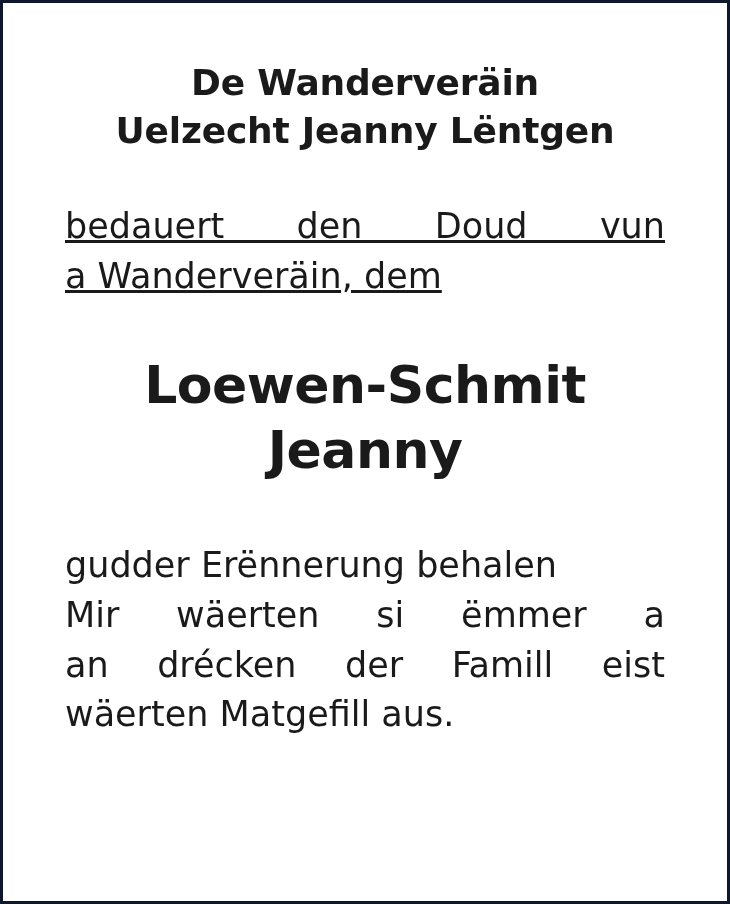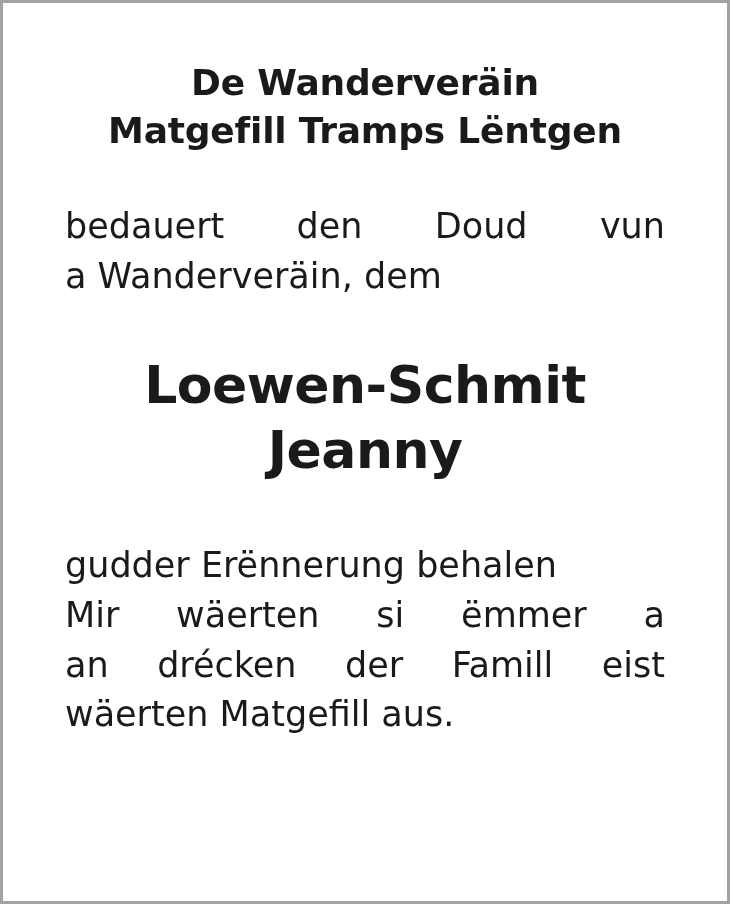--- a/index.html
+++ b/index.html
@@ -12,21 +12,21 @@
     height: 904px;
     font-family: "DejaVu Sans", sans-serif;
     color: #1a1a1a;
     -webkit-font-smoothing: antialiased;
   }
   .notice {
     box-sizing: border-box;
     width: 730px;
     height: 904px;
     background: #ffffff;
-    border: 3px solid #a3a3a3;
+    border: 3px solid #0f172a;
     padding: 56px 62px 40px 62px;
     display: flex;
     flex-direction: column;
   }
   .org-name {
     text-align: center;
     font-weight: 700;
     font-size: 36px;
     line-height: 1.32;
     letter-spacing: -0.2px;
@@ -34,20 +34,21 @@
   }
   .org-name .line {
     display: block;
     white-space: nowrap;
   }
   .body-text {
     font-size: 35px;
     line-height: 1.42;
     font-weight: 400;
     margin-top: 48px;
+    text-decoration: underline;
   }
   .body-text .line {
     display: block;
   }
   .body-text .justified {
     text-align: justify;
     text-align-last: justify;
   }
   .deceased-name {
     text-align: center;
@@ -75,21 +76,21 @@
     text-align-last: justify;
   }
 </style>
 </head>
 <body>
 
 <div class="notice">
 
   <div class="org-name">
     <span class="line">De Wanderveräin</span>
-    <span class="line">Matgefill Tramps Lëntgen</span>
+    <span class="line">Uelzecht Jeanny Lëntgen</span>
   </div>
 
   <div class="body-text">
     <span class="line justified">bedauert den Doud vun</span>
     <span class="line">a Wanderveräin, dem</span>
   </div>
 
   <div class="deceased-name">
     <span class="line">Loewen-Schmit</span>
     <span class="line">Jeanny</span>

